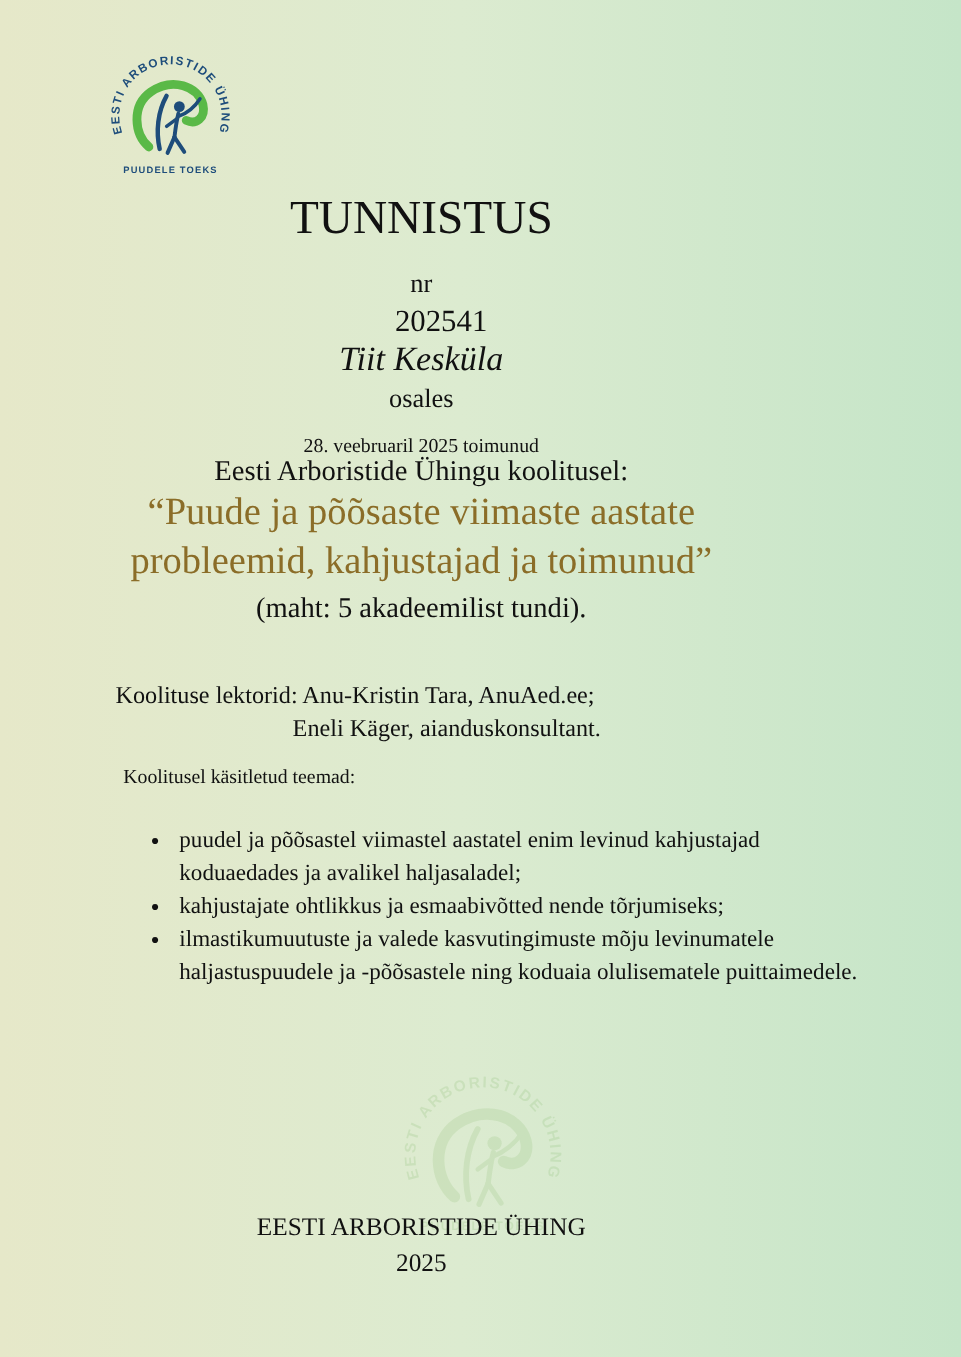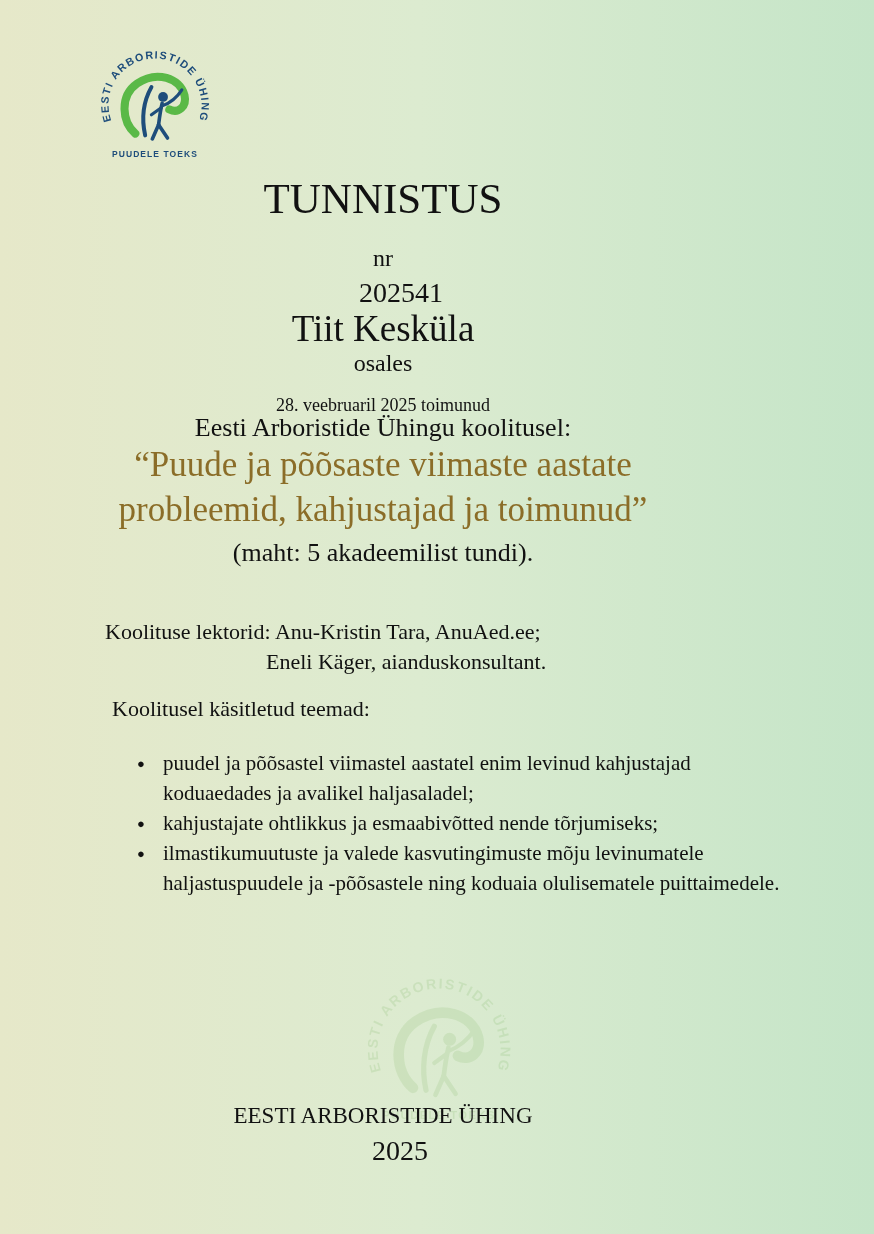--- a/index.html
+++ b/index.html
@@ -37,30 +37,30 @@
   }
   .logo-tagline {
     font-family: "Liberation Sans", sans-serif;
     font-size: 9.5px;
     font-weight: 600;
     letter-spacing: 1.2px;
   }
   .cert-title   { top: 176px; font-size: 43px; }
   .cert-nr      { top: 246px; font-size: 24px; }
   .cert-number  { top: 278px; font-size: 28px; padding-left: 18px; }
-  .cert-name    { top: 310px; font-size: 37px; }
+  .cert-name    { top: 310px; font-size: 31px; font-style: italic; }
   .cert-osales  { top: 351px; font-size: 24px; }
   .cert-date    { top: 372px; font-size: 18px; margin-top: 24px; }
   .cert-org     { top: 414px; font-size: 26px; }
   .course-line1 { top: 447px; font-size: 35px; color: #8b6d28; }
   .course-line2 { top: 492px; font-size: 35px; color: #8b6d28; }
   .course-maht  { top: 539px; font-size: 26px; }
   .lect-line1   { top: 620px; left: 105px; font-size: 22px; line-height: 1.1; }
   .lect-line2   { top: 650px; left: 266px; font-size: 22px; line-height: 1.1; }
-  .topics-head  { top: 697px; left: 112px; font-size: 22px; line-height: 1.1; }
+  .topics-head  { top: 697px; left: 112px; font-size: 18px; line-height: 1.1; }
   .topics-list {
     top: 748px;
     left: 137px;
     width: 648px;
     margin: 0;
     padding: 0;
     list-style: none;
     font-size: 21px;
     line-height: 30px;
   }
@@ -77,21 +77,21 @@
   }
   .watermark {
     left: 355px;
     top: 972px;
     width: 168px;
     height: 156px;
     opacity: 0.16;
   }
   .watermark svg { width: 100%; height: 100%; }
   .footer-org  { top: 1104px; font-size: 23px; }
-  .footer-year { top: 1136px; font-size: 28px; margin-left: 17px; }
+  .footer-year { top: 1136px; font-size: 23px; }
 </style>
 </head>
 <body>
 
 <div class="page">
 
   <div class="abs logo-wrap">
     <svg viewBox="0 0 140 132">
       <defs>
         <path id="arcA" d="M 22 86 A 52 52 0 1 1 118 86" fill="none"></path>

